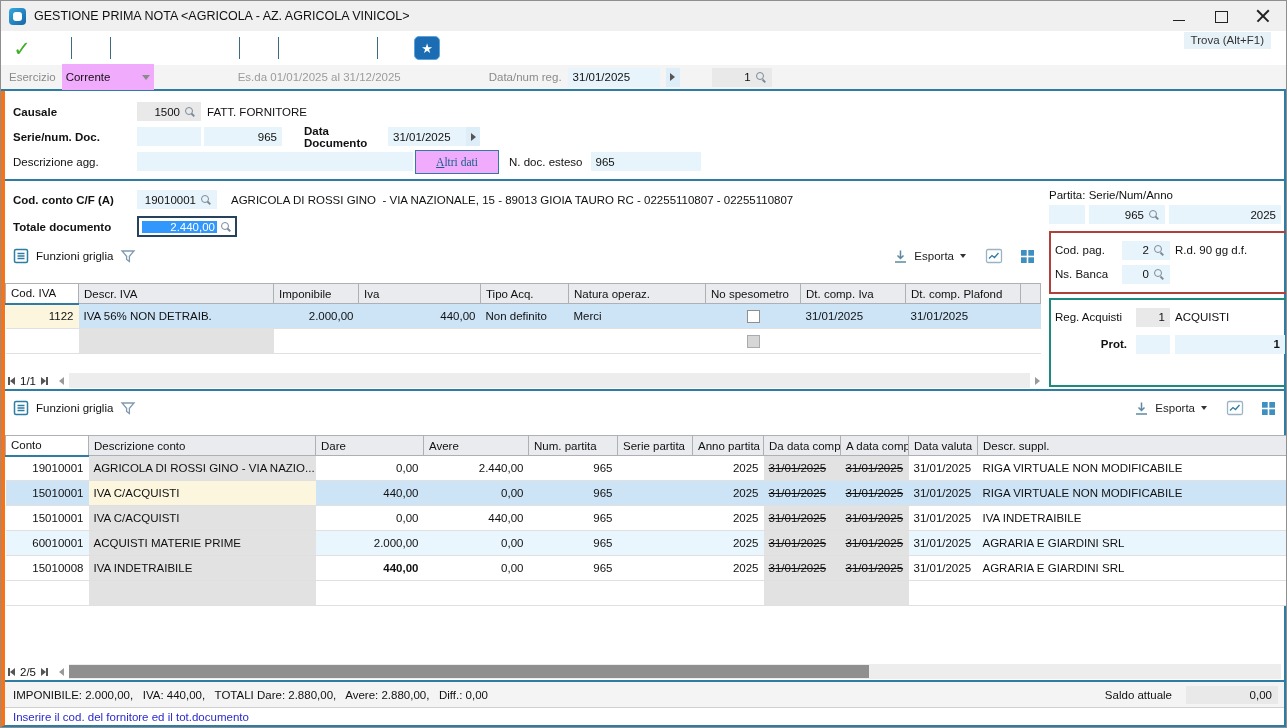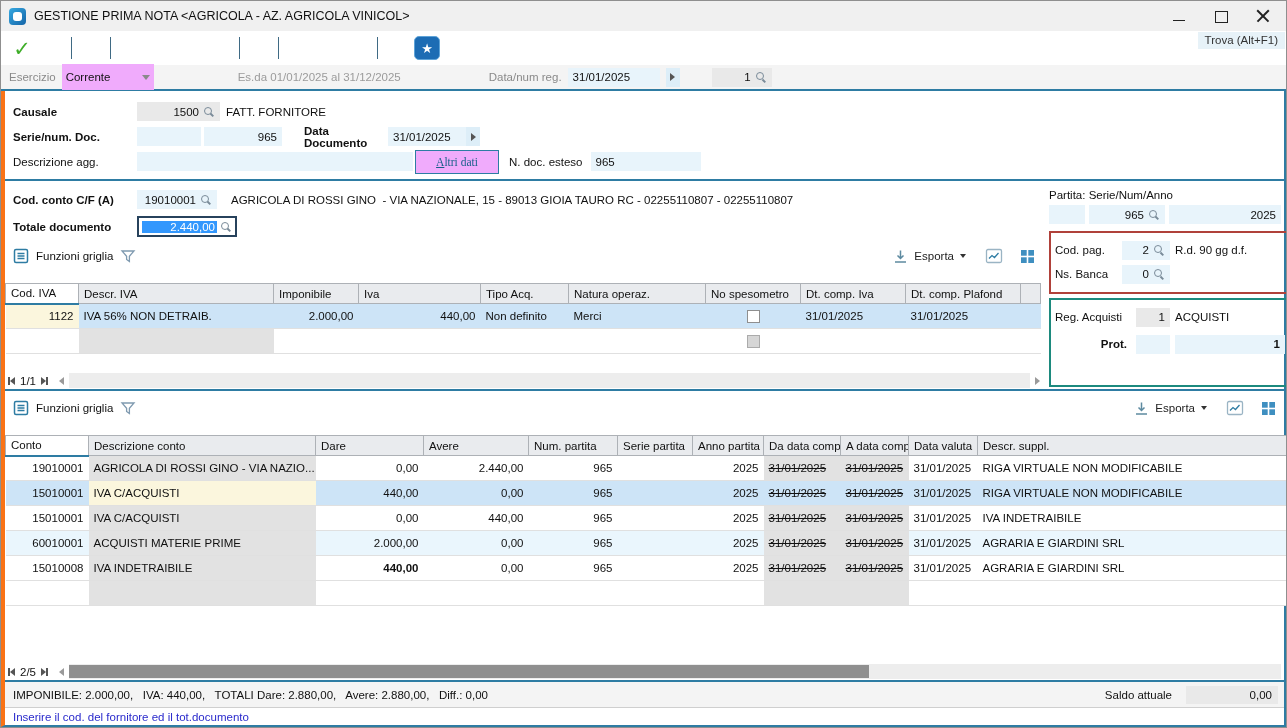--- a/index.html
+++ b/index.html
@@ -23,21 +23,21 @@
   .toolbar { height:34px; flex:0 0 auto; background:linear-gradient(90deg,#18536e 0%,#0e3least 0%,#134a63 18%,#0c2a44 48%,#0b2036 72%,#123350 100%); display:flex; align-items:center; padding:0 6px; position:relative; }
   .tbtn { width:30px; height:28px; display:flex; align-items:center; justify-content:center; color:#fff; }
   .tbtn svg { display:block; }
   .tsep { width:1px; height:22px; background:#3f6a84; margin:0 4px; }
   .glyph-check { color:#3fae29; font-size:21px; font-weight:bold; line-height:1; }
   .glyph-info { font-weight:bold; font-size:15px; }
   .glyph-dollar { font-weight:bold; font-size:16px; }
   .help-circle { width:17px; height:17px; border:1.6px solid #fff; border-radius:50%; display:flex; align-items:center; justify-content:center; font-size:11px; font-weight:bold; }
   .fav-btn { width:26px; height:24px; background:#1c6cb4; border:1px solid #5ea3d8; border-radius:5px; display:flex; align-items:center; justify-content:center; color:#fff; font-size:13px; }
   .caret-down { width:0; height:0; border-left:3.5px solid transparent; border-right:3.5px solid transparent; border-top:4px solid #fff; margin-left:3px; }
-  .trova { position:absolute; right:1px; top:1px; background:#e7f2f8; color:#333; padding:2px 7px 3px; font-size:11.5px; }
+  .trova { position:absolute; right:15px; top:1px; background:#e7f2f8; color:#333; padding:2px 7px 3px; font-size:11.5px; }
 
   
   .filterbar { height:26px; flex:0 0 auto; background:#f4f4f4; border-bottom:2px solid #2e7ca3; display:flex; align-items:center; gap:6px; padding:0 8px; }
   .lbl-gray { color:#8a8a8a; }
   .dd { width:92px; height:26px; background:#f0abfc; display:flex; align-items:center; padding:0 4px; }
   .dd .caret2 { margin-left:auto; width:0; height:0; border-left:4px solid transparent; border-right:4px solid transparent; border-top:5px solid #8a8a8a; }
   .periodo { color:#9b9b9b; margin-left:78px; }
   .dnr { margin-left:82px; }
   .datefield { width:92px; height:19px; background:#e8f4fb; display:flex; align-items:center; padding:0 5px; }
   .datecaret { width:14px; height:19px; background:#ddeef8; display:flex; align-items:center; justify-content:center; }
@@ -243,21 +243,21 @@
       <span>1</span>
         <span class="mag"></span>
     </div>
   </div>
 
   <div class="content-frame">
 
     <div class="formsec">
       <div class="frow">
         <span class="flabel">Causale</span>
-        <div class="field gray" style="width:83px;">
+        <div class="field gray" style="width:64px;">
           <span class="val r">1500</span>
             <span class="mag"></span>
         </div>
         <span style="margin-left:6px;">FATT. FORNITORE</span>
       </div>
       <div class="frow">
         <span class="flabel">Serie/num. Doc.</span>
         <div class="field" style="width:64px;">
             <span class="val"></span>
           </div>

